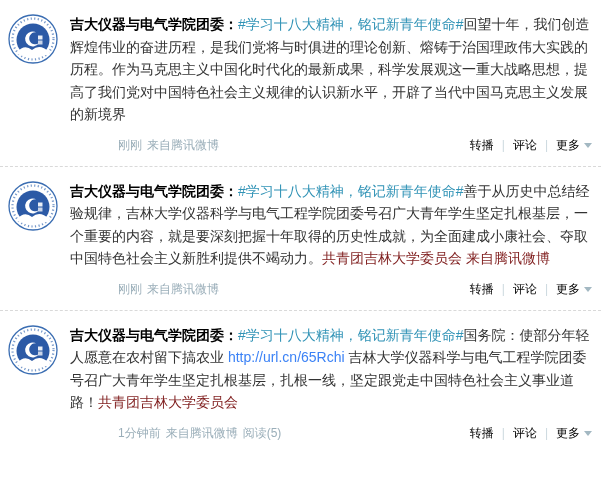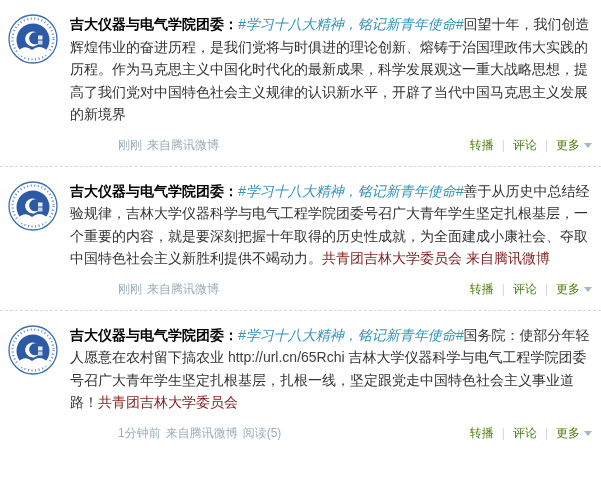--- a/index.html
+++ b/index.html
@@ -17,31 +17,31 @@
   .post:last-child{border-bottom:none;}
   .avatar{
     position:absolute;left:8px;top:14px;width:50px;height:50px;cursor:pointer;
   }
   .content{
     font-size:14px;line-height:22.5px;color:#333333;
     word-break:break-all;
   }
   a{text-decoration:none;cursor:pointer;}
   .author{color:#000000;font-weight:bold;}
-  .taglink{color:#3193b6;font-style:italic;}
+  .taglink{color:#3193b6;}
   .mention{color:#7f1d1d;}
-  .urllink{color:#404040;}
+  .urllink{color:#3b82f6;}
   .footer{
     margin-top:11px;
     display:flex;justify-content:space-between;align-items:center;
     font-size:12px;color:#9aaeb9;margin-left:48px;
   }
   .meta span{margin-right:5px;}
   .actions{white-space:nowrap;}
-  .actions a{color:#4d7c0f;text-align:center;}
+  .actions a{color:#000000;text-align:center;}
   .actions .sep{color:#ccd9df;margin:0 8px;font-size:12px;}
   .caret{
     display:inline-block;width:0;height:0;
     border-left:4px solid transparent;border-right:4px solid transparent;
     border-top:5px solid #a3b8c2;margin-left:4px;vertical-align:1px;
   }
 </style>
 </head>
 <body>
 

